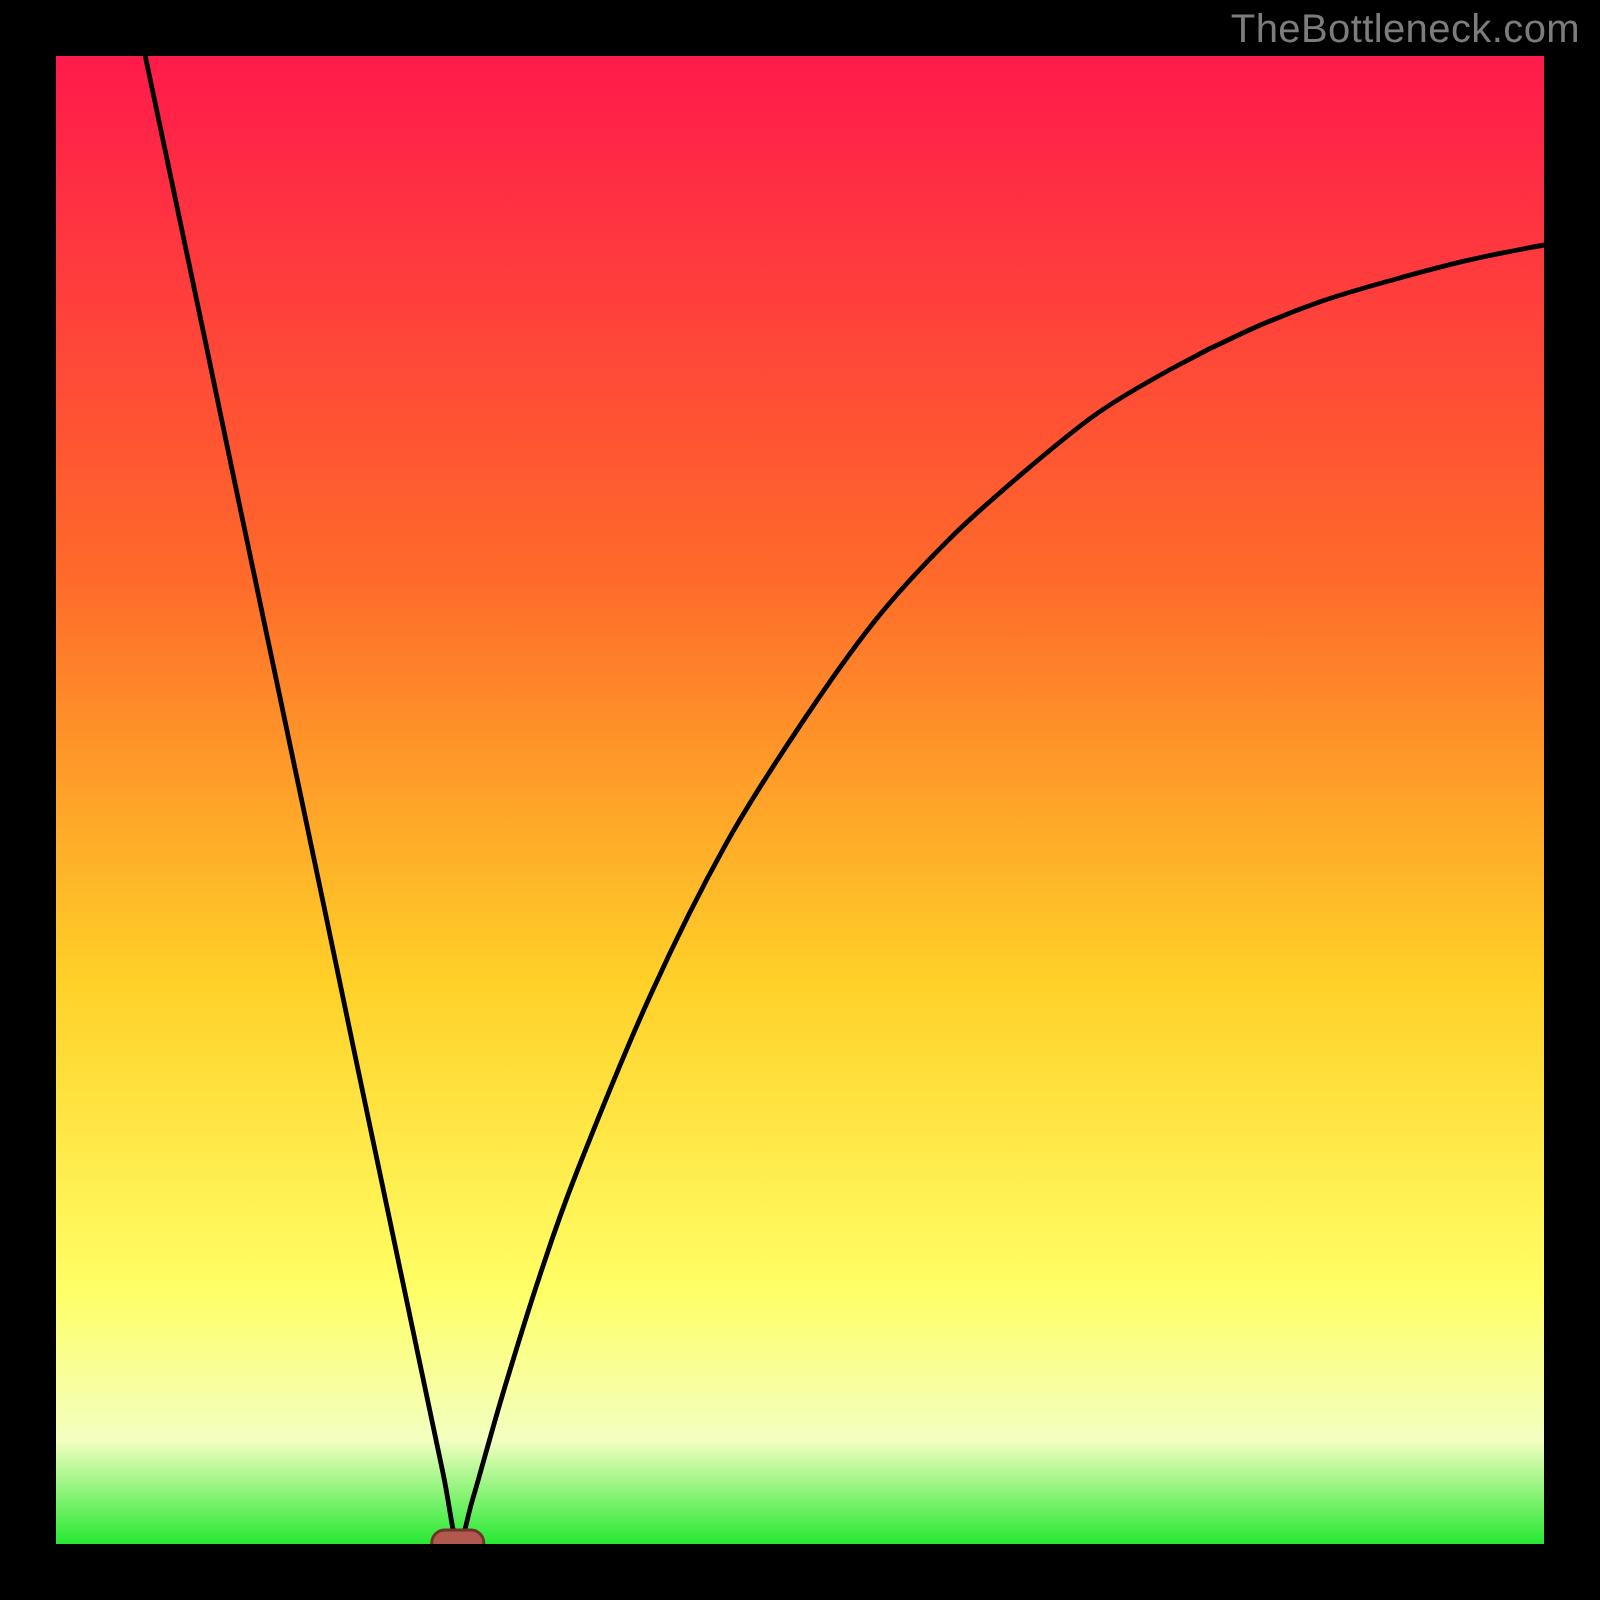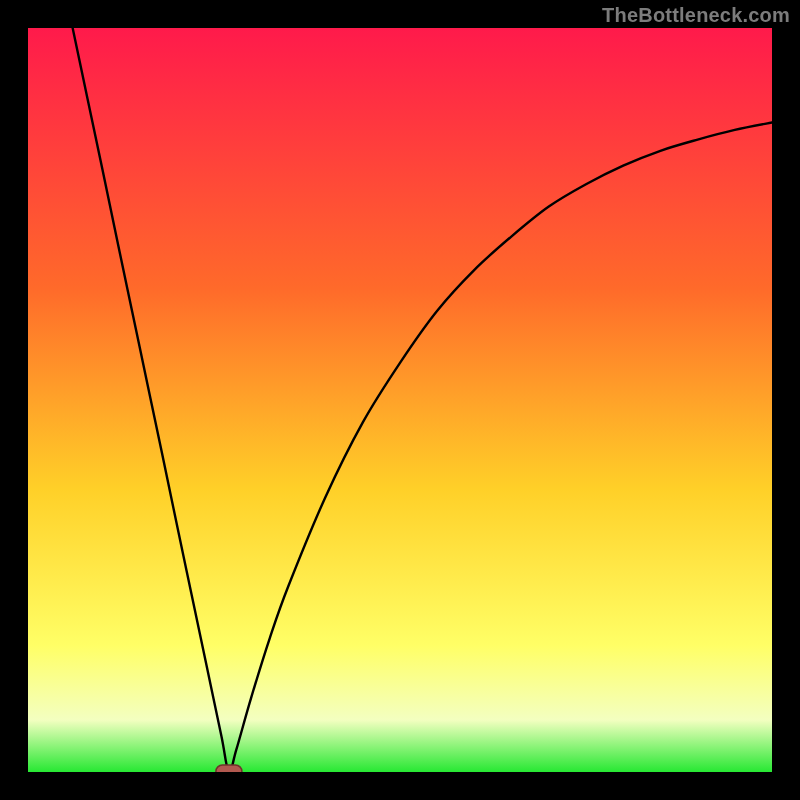--- a/index.html
+++ b/index.html
@@ -25,21 +25,21 @@
     top: 0;
     width: 744px;
     height: 744px;
   }
   .watermark {
     position: absolute;
     top: 4px;
     right: 10px;
     color: #7c7c7c;
     font-size: 20px;
-    font-weight: 700;
+    font-weight: 400;
     letter-spacing: 0.2px;
     user-select: none;
   }
   svg { display: block; }
 </style>
 </head>
 <body>
 
 <div class="watermark">TheBottleneck.com</div>
 

